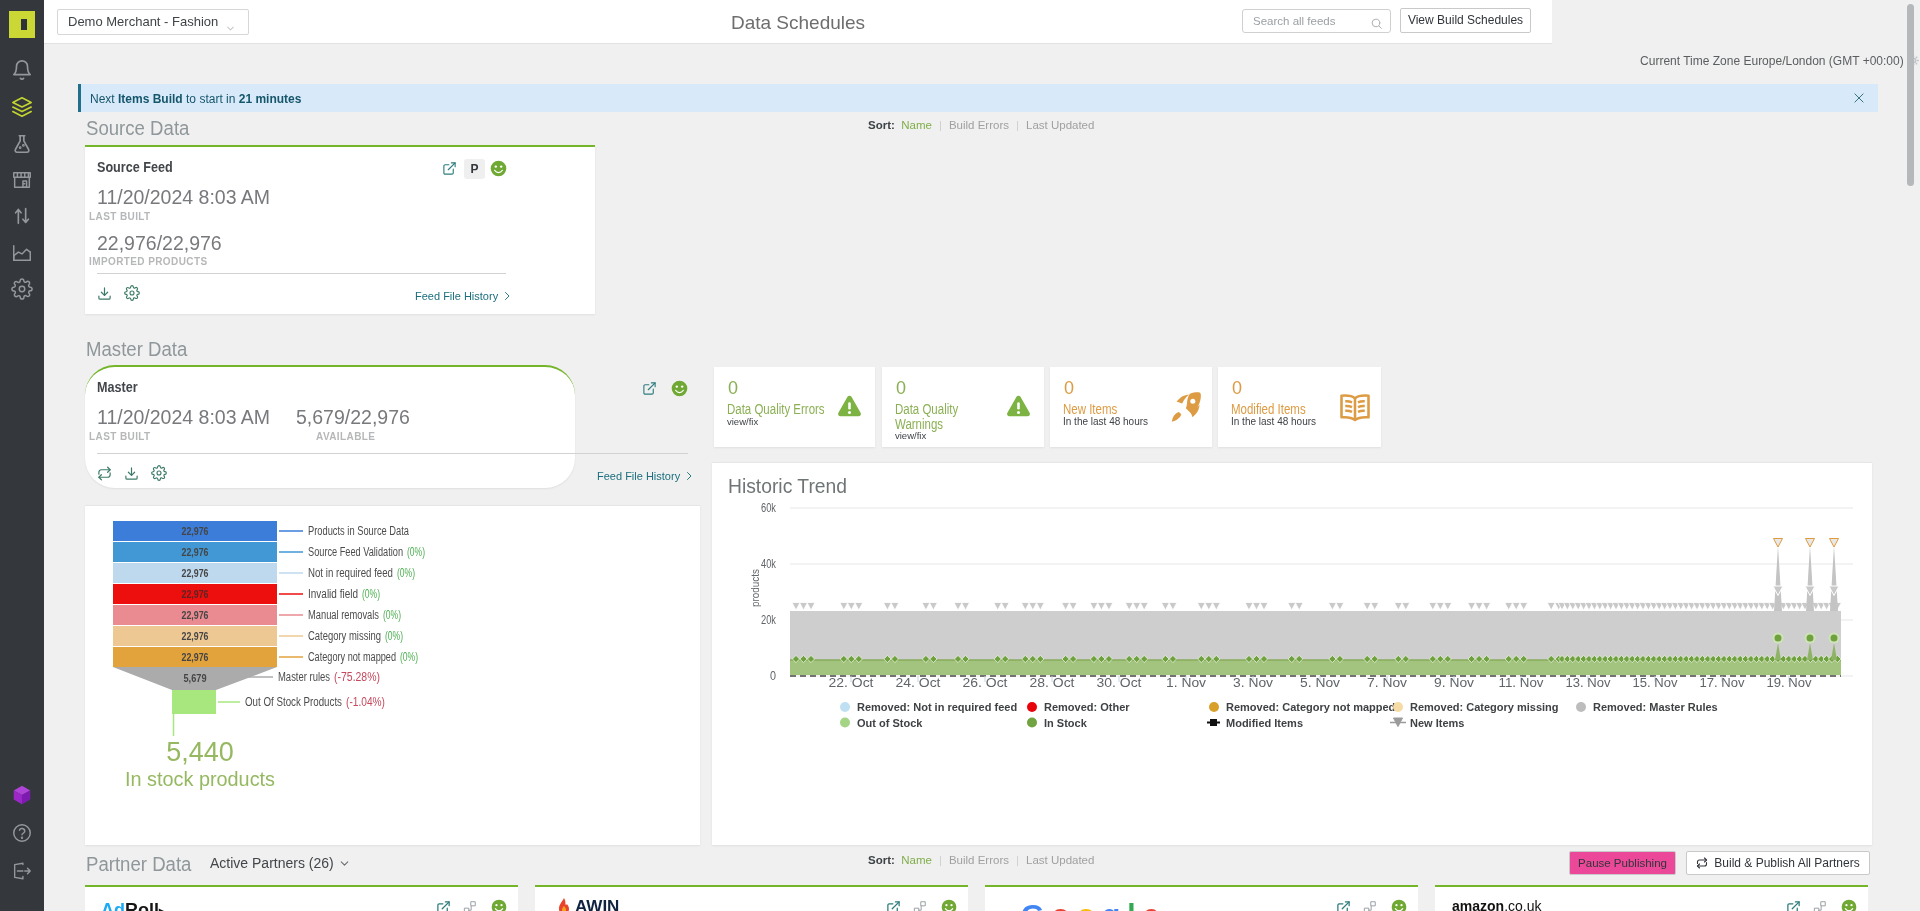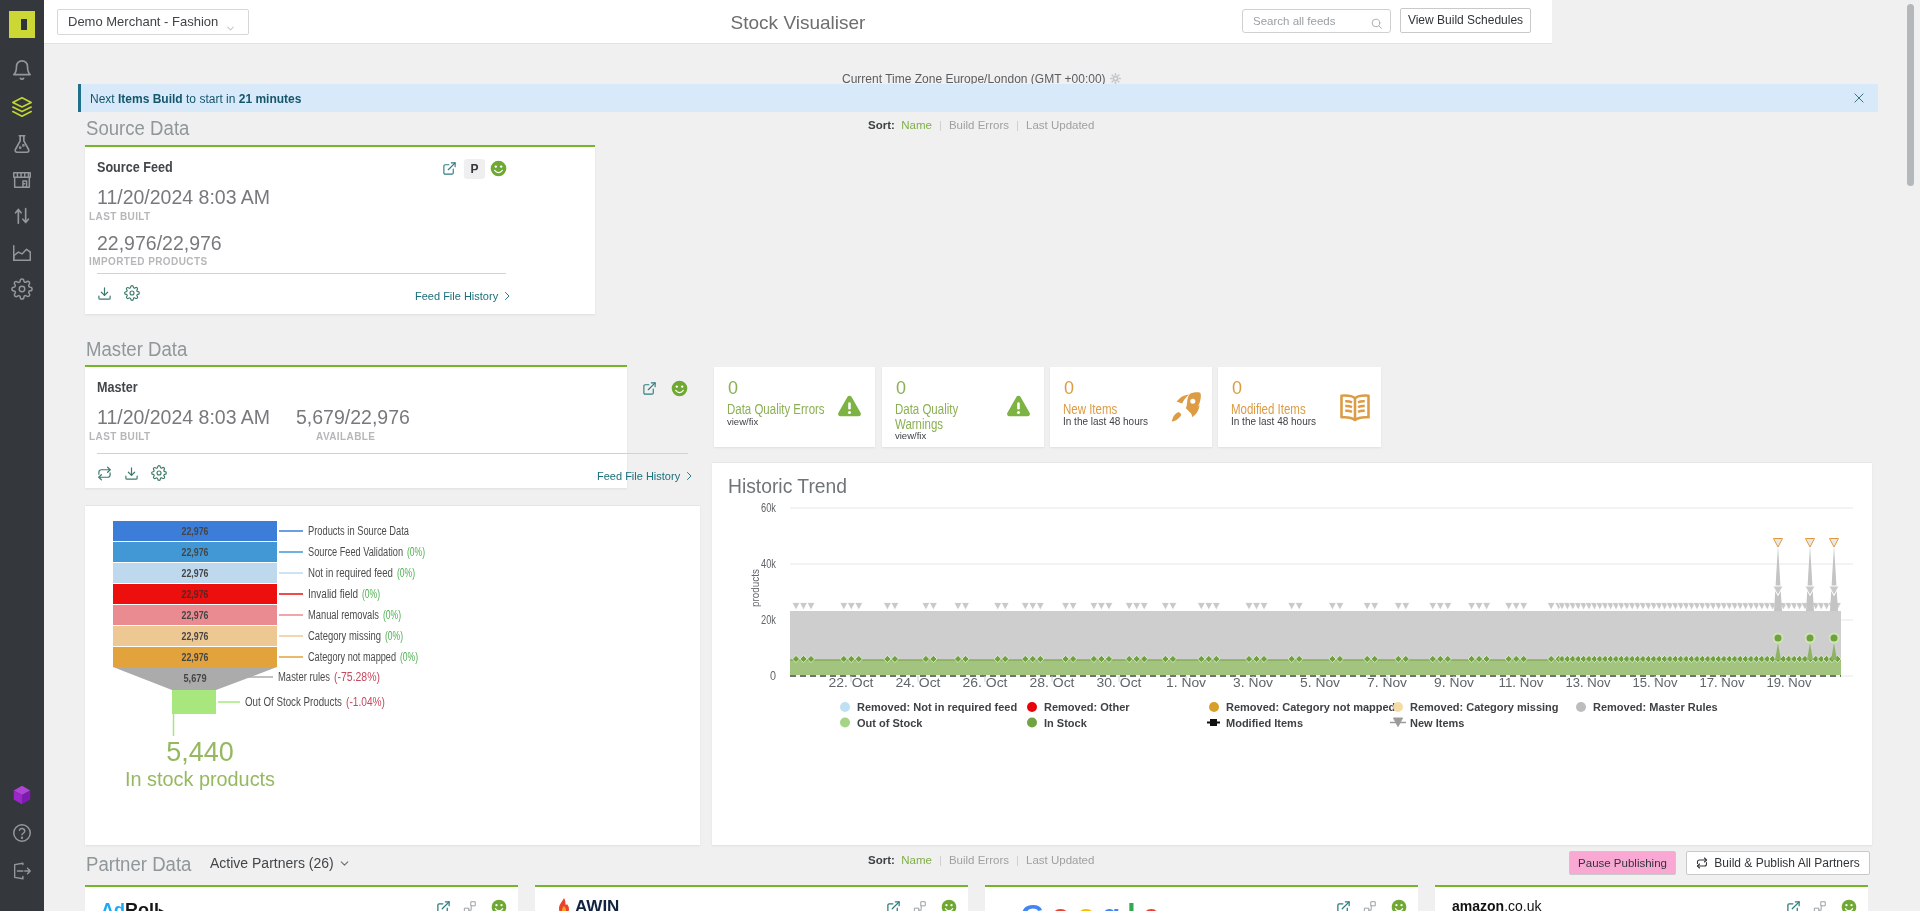--- a/index.html
+++ b/index.html
@@ -8,21 +8,21 @@
 #sidebar { position:absolute; left:0; top:0; width:44px; height:911px; background:#34383c; z-index:20; }
 #logo { position:absolute; left:9px; top:11px; width:26px; height:27px; background:#cbd734; }
 #logo i { position:absolute; left:12px; top:8px; width:6px; height:11px; background:#2e3339; }
 .sicon { position:absolute; left:11px; width:22px; height:22px; }
 #hdr { position:absolute; left:44px; top:0; width:1508px; height:44px; background:#fff; border-bottom:1px solid #e2e2e2; z-index:10; }
 #merchsel { position:absolute; left:13px; top:9px; width:192px; height:26px; border:1px solid #d7d7d7; border-radius:2px; background:#fff; font-size:13px; color:#3f4447; line-height:24px; padding-left:10px; }
 #merchsel .chev { position:absolute; right:12px; top:8px; }
 #pagetitle { position:absolute; left:0; right:0; top:12px; text-align:center; font-size:19px; color:#6e6e6e; }
 #searchbox { position:absolute; right:161px; top:9px; width:149px; height:24px; border:1px solid #d0d0d0; border-radius:3px; background:#fff; font-size:11.5px; color:#9aa0a4; line-height:22px; padding-left:10px; }
 #vbs { position:absolute; right:21px; top:8px; width:131px; height:25px; border:1px solid #c9c9c9; border-radius:2px; background:#fff; font-size:12px; color:#30353a; text-align:center; line-height:23px; }
-#tz { position:absolute; left:44px; top:72px; width:1876px; height:16px; text-align:center; font-size:12px; color:#5a5e61; }
+#tz { position:absolute; left:44px; top:54px; width:1876px; height:16px; text-align:right; font-size:12px; color:#5a5e61; }
 #notif { position:absolute; left:78px; top:84px; width:1800px; height:28px; background:#d8eafa; border-left:3px solid #20708a; }
 #notif .txt { position:absolute; left:9px; top:8px; font-size:12px; color:#15566b; }
 #notif .x { position:absolute; right:12px; top:7px; }
 .h2 { position:absolute; font-size:20px; color:#8f979a; font-weight:400; transform:scaleX(0.93); transform-origin:0 0; white-space:nowrap; }
 .sortrow { position:absolute; font-size:11.5px; color:#a0a0a0; }
 .sortrow b { color:#3d4245; font-weight:700; }
 .sortrow .nm { color:#7fae49;text-align:center; }
 .sortrow .sep { color:#cfcfcf; padding:0 7px; }
 .card { position:absolute; background:#fff; border-top:2px solid #74b52a; box-shadow:0 1px 2px rgba(0,0,0,0.07); }
 .ctitle { position:absolute; left:12px; top:12px; font-size:14px; font-weight:700; color:#42464a; transform:scaleX(0.9); transform-origin:0 0; white-space:nowrap; }
@@ -111,21 +111,21 @@
           <path d="M15 8h6M18 5l3 3-3 3" transform="translate(0,4)"></path>
         </g>
       </svg></div>
 </div>
 <div id="hdr">
 <div id="merchsel">Demo Merchant - Fashion<span class="chev"><svg width="11" height="11" viewBox="0 0 24 24" fill="none" xmlns="http://www.w3.org/2000/svg" style="">
           <g stroke="#c3c7cb" stroke-width="2.2" stroke-linecap="round" stroke-linejoin="round" fill="none">
             <polyline points="6 9 12 15 18 9"></polyline>
           </g>
         </svg></span></div>
-<div id="pagetitle">Stock Visualiser</div>
+<div id="pagetitle">Data Schedules</div>
 <div id="searchbox">Search all feeds<span style="position:absolute;right:7px;top:5px;"><svg width="13" height="13" viewBox="0 0 24 24" fill="none" xmlns="http://www.w3.org/2000/svg" style="">
           <g stroke="#a9adb1" stroke-width="1.8" stroke-linecap="round" stroke-linejoin="round" fill="none">
             <circle cx="11" cy="11" r="7"></circle>
             <line x1="16.5" y1="16.5" x2="21" y2="21"></line>
           </g>
         </svg></span></div>
 <div id="vbs">View Build Schedules</div>
 </div>
 <div id="tz">Current Time Zone Europe/London (GMT +00:00) <span style="display:inline-block;vertical-align:-2px;"><svg width="13" height="13" viewBox="0 0 24 24" fill="none" xmlns="http://www.w3.org/2000/svg" style="">
         <g fill="#c3c6c9">
@@ -186,21 +186,21 @@
           <path d="M19.4 15a1.65 1.65 0 0 0 .33 1.82l.06.06a2 2 0 0 1 0 2.83 2 2 0 0 1-2.83 0l-.06-.06a1.65 1.65 0 0 0-1.82-.33 1.65 1.65 0 0 0-1 1.51V21a2 2 0 0 1-2 2 2 2 0 0 1-2-2v-.09A1.65 1.65 0 0 0 9 19.4a1.65 1.65 0 0 0-1.82.33l-.06.06a2 2 0 0 1-2.83 0 2 2 0 0 1 0-2.83l.06-.06a1.65 1.65 0 0 0 .33-1.82 1.65 1.65 0 0 0-1.51-1H3a2 2 0 0 1-2-2 2 2 0 0 1 2-2h.09A1.65 1.65 0 0 0 4.6 9a1.65 1.65 0 0 0-.33-1.82l-.06-.06a2 2 0 0 1 0-2.83 2 2 0 0 1 2.83 0l.06.06a1.65 1.65 0 0 0 1.82.33H9a1.65 1.65 0 0 0 1-1.51V3a2 2 0 0 1 2-2 2 2 0 0 1 2 2v.09a1.65 1.65 0 0 0 1 1.51 1.65 1.65 0 0 0 1.82-.33l.06-.06a2 2 0 0 1 2.83 0 2 2 0 0 1 0 2.83l-.06.06a1.65 1.65 0 0 0-.33 1.82V9a1.65 1.65 0 0 0 1.51 1H21a2 2 0 0 1 2 2 2 2 0 0 1-2 2h-.09a1.65 1.65 0 0 0-1.51 1z"></path>
         </g>
       </svg></div>
 <div class="ffh" style="left:330px;top:142px;">Feed File History <span style="display:inline-block;vertical-align:-3px;"><svg width="12" height="14" viewBox="0 0 24 24" fill="none" xmlns="http://www.w3.org/2000/svg" style="">
           <g stroke="#2c7b7d" stroke-width="2" stroke-linecap="round" stroke-linejoin="round" fill="none">
             <polyline points="9 5 16 12 9 19"></polyline>
           </g>
         </svg></span></div>
 </div>
 <div class="h2" style="left:86px;top:338px;">Master Data</div>
-<div class="card" style="left:85px;top:365px;width:542px;height:123px;">
+<div class="card" style="left:85px;top:365px;width:490px;height:123px;border-radius:30px;">
 <div class="ctitle">Master</div>
 <div class="abs" style="left:557px;top:14px;"><svg width="15" height="15" viewBox="0 0 24 24" fill="none" xmlns="http://www.w3.org/2000/svg" style="">
         <g stroke="#2c7b7d" stroke-width="1.8" stroke-linecap="round" stroke-linejoin="round" fill="none">
           <path d="M18 13v6a2 2 0 0 1-2 2H5a2 2 0 0 1-2-2V8a2 2 0 0 1 2-2h6"></path>
           <polyline points="15 3 21 3 21 9"></polyline>
           <line x1="10" y1="14" x2="21" y2="3"></line>
         </g>
       </svg></div>
 <div class="abs" style="left:586px;top:13px;"><svg width="17" height="17" viewBox="0 0 24 24" fill="none" xmlns="http://www.w3.org/2000/svg" style="">
         <circle cx="12" cy="12" r="11" fill="#6fa832"></circle>
@@ -626,21 +626,21 @@
       <text x="698" y="263.5" font-size="11" font-weight="bold" fill="#3f4245">New Items</text>
     </svg>
 </div>
 <div class="h2" style="left:86px;top:853px;">Partner Data</div>
 <div class="abs" style="left:210px;top:855px;font-size:14px;color:#42464a;">Active Partners (26) <span style="display:inline-block;vertical-align:-2px;"><svg width="13" height="13" viewBox="0 0 24 24" fill="none" xmlns="http://www.w3.org/2000/svg" style="">
         <g stroke="#6a6e72" stroke-width="2" stroke-linecap="round" stroke-linejoin="round" fill="none">
           <polyline points="6 9 12 15 18 9"></polyline>
         </g>
       </svg></span></div>
 <div class="sortrow" style="left:868px;top:854px;"><b>Sort:</b>&nbsp; <span class="nm">Name</span><span class="sep">|</span>Build Errors<span class="sep">|</span>Last Updated</div>
-<div class="abs" style="left:1569px;top:851px;width:107px;height:24px;background:#f9a8d4;border:1px solid #c9c9c9;border-radius:2px;font-size:11.5px;color:#30353a;text-align:center;line-height:22px;">Pause Publishing</div>
+<div class="abs" style="left:1569px;top:851px;width:107px;height:24px;background:#ec4899;border:1px solid #c9c9c9;border-radius:2px;font-size:11.5px;color:#30353a;text-align:center;line-height:22px;">Pause Publishing</div>
 <div class="abs" style="left:1686px;top:851px;width:184px;height:24px;background:#fff;border:1px solid #c9c9c9;border-radius:2px;font-size:12px;color:#30353a;text-align:center;line-height:22px;"><span style="display:inline-block;vertical-align:-2px;margin-right:6px;"><svg width="12" height="12" viewBox="0 0 24 24" fill="none" xmlns="http://www.w3.org/2000/svg" style="">
         <g stroke="#30353a" stroke-width="2.2" stroke-linecap="round" stroke-linejoin="round" fill="none">
           <path d="M17 2l4 4-4 4"></path>
           <path d="M3 13v-3a4 4 0 0 1 4-4h14"></path>
           <path d="M7 22l-4-4 4-4"></path>
           <path d="M21 11v3a4 4 0 0 1-4 4H3"></path>
         </g>
       </svg></span>Build &amp; Publish All Partners</div>
 <div class="pcard" style="left:85px;width:433px;">
     <div class="abs" style="left:16px;top:13px;font-size:18px;font-weight:bold;color:#1daaf3;">Ad<span style="color:#161616;">Roll</span><span style="color:#161616;font-size:14px;">▸</span></div>

